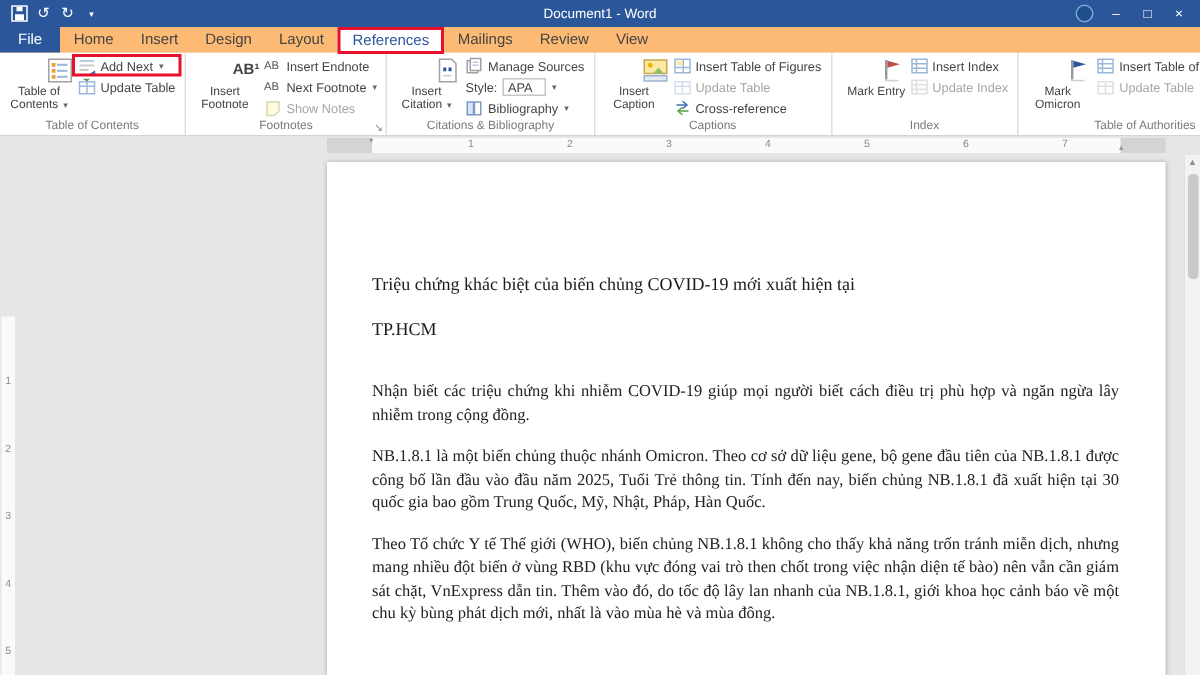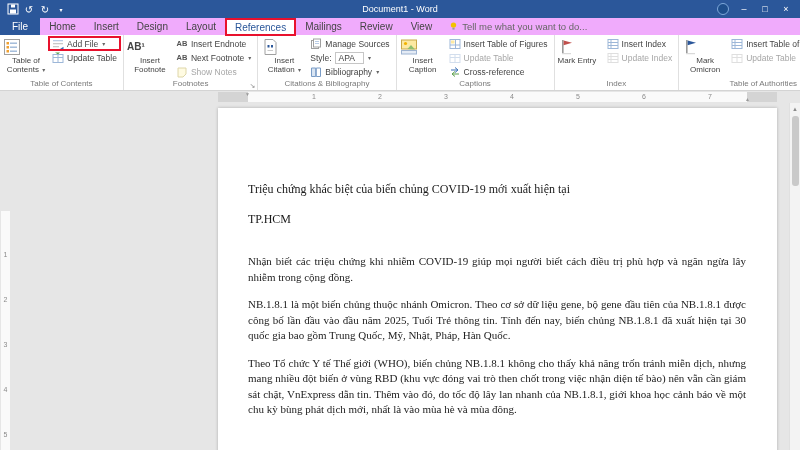--- a/index.html
+++ b/index.html
@@ -11,48 +11,48 @@
               display:flex; align-items:center; font-size:9px; z-index:30; }
   .qat { display:flex; align-items:center; gap:2px; padding-left:6px; }
   .qat-btn { width:14px; height:14px; display:flex; align-items:center; justify-content:center;
              color:#fff; font-size:10px; cursor:default; }
   .tb-title { position:absolute; left:50%; transform:translateX(-50%); font-size:9px; color:#fff; white-space:nowrap; }
   .tb-right { margin-left:auto; display:flex; align-items:center; gap:1px; padding-right:4px; }
   .avatar { width:12px; height:12px; border-radius:50%; background:#1e4e8c; border:1px solid #7da7d9; margin-right:4px; }
   .winbtn { width:20px; height:16px; display:flex; align-items:center; justify-content:center; font-size:9px; color:#fff; }
 
   
-  .tabrow { position:absolute; top:18px; left:0; right:0; height:17px; background:#f0abfc;
+  .tabrow { position:absolute; top:18px; left:0; right:0; height:17px; background:#fdba74;
             display:flex; align-items:stretch; font-size:10px; z-index:20; }
   .tab { padding:0 9px; display:flex; align-items:center; color:#444; position:relative; white-space:nowrap; }
   .tab.file { background:#2b579a; color:#fff; padding:0 12px; }
   .tab.active { color:#2b579a; background:#fff; border:1px solid #e1e1e1; border-bottom:none; }
   .tellme { display:flex; align-items:center; gap:4px; padding:0 8px; color:#666; font-size:9.5px; white-space:nowrap; }
 
   .annot { position:absolute; inset:-1px; border:2px solid #e8112d; pointer-events:none; z-index:40; }
 
   
   .ribbon { position:absolute; top:35px; left:0; right:0; height:56px; background:#fff;
             border-bottom:1px solid #d4d4d4; display:flex; align-items:stretch; z-index:10; }
   .group { display:flex; flex-direction:column; border-right:1px solid #e0e0e0; padding:1px 3px 0 3px; position:relative; }
   .gc { display:flex; align-items:flex-start; height:42px; }
   .glabel { height:12px; font-size:8px; color:#7a7a7a; text-align:center; line-height:12px; white-space:nowrap; }
-  .big { width:46px; height:42px; display:flex; flex-direction:column; align-items:flex-start; justify-content:flex-start;
+  .big { width:46px; height:42px; display:flex; flex-direction:column; align-items:flex-end; justify-content:flex-start;
          font-size:8px; line-height:9px; color:#444; text-align:center; cursor:default; padding-top:1px; }
   .big .bicon { height:19px; display:flex; align-items:center; justify-content:center; }
   .col { display:flex; flex-direction:column; gap:1px; padding-top:1px; }
   .small { display:flex; align-items:center; gap:3px; height:13px; padding:0 3px; font-size:8.5px; color:#444;
            white-space:nowrap; cursor:default; position:relative; }
   .small.disabled, .big.disabled { color:#a6a6a6; }
   .small.disabled svg { opacity:.45; }
   .arr { font-size:6px; color:#666; margin-left:1px; }
   .i12 { width:12px; height:12px; display:inline-flex; }
   .i18 { width:18px; height:18px; display:inline-flex; }
   .ab-big { font-size:10px; font-weight:bold; color:#444; letter-spacing:0; }
-  .ab-sm { font-size:7.5px; font-weight:bold; color:#555; width:12px; text-align:center; }
+  .ab-sm { font-size:7.5px; font-weight:normal; color:#555; width:12px; }
   .combo { border:1px solid #c6c6c6; background:#fff; padding:0 8px 0 3px; font-size:8.5px; height:12px; line-height:11px; }
   .launcher { position:absolute; right:2px; bottom:1px; font-size:7px; color:#888; line-height:7px; }
 
   
   .ruler-h { position:absolute; top:91px; left:0; right:0; height:12px; background:#e6e6e6; z-index:5; }
   .ruler-page { position:absolute; left:218px; width:559px; top:1px; height:10px; background:#d4d4d4; }
   .ruler-text { position:absolute; left:30px; width:499px; top:0; height:10px; background:#fafafa; }
   .rnum { position:absolute; top:0; font-size:7px; color:#8a8a8a; line-height:10px; transform:translateX(-50%); }
   .indent { position:absolute; font-size:5px; color:#9a9a9a; line-height:5px; }
   .ruler-v { position:absolute; top:103px; left:0; width:11px; bottom:0; background:#e6e6e6; z-index:5; }
@@ -106,29 +106,20 @@
     <div class="tab">Insert</div>
     <div class="tab">Design</div>
     <div class="tab">Layout</div>
     <div class="tab active">
       <span>References</span>
       <div class="annot"></div>
     </div>
     <div class="tab">Mailings</div>
     <div class="tab">Review</div>
     <div class="tab">View</div>
-    <div class="tellme">
-      <span>
-        <svg width="9" height="10" viewBox="0 0 10 10">
-            <circle cx="5" cy="4" r="3" fill="#f2c200"></circle>
-            <rect x="3.8" y="7" width="2.4" height="2" fill="#9a9a9a"></rect>
-          </svg>
-      </span>
-      <span>Tell me what you want to do...</span>
-    </div>
   </div>
 
   <div class="ribbon">
 
     <div class="group">
       <div class="gc">
         <div class="big">
           <span class="bicon">
             <svg class="i18" viewBox="0 0 18 18">
                 <rect x="1.5" y="1.5" width="15" height="15" fill="#fff" stroke="#a0a0a0"></rect>
@@ -145,21 +136,21 @@
         <div class="col">
           <div class="small">
             <span class="i12">
               <svg viewBox="0 0 12 12">
                   <rect x="1" y="2" width="10" height="1.3" fill="#b9cce6"></rect>
                   <rect x="1" y="5" width="10" height="1.3" fill="#c9c9c9"></rect>
                   <rect x="1" y="8" width="6" height="1.3" fill="#c9c9c9"></rect>
                   <path d="M8 11 l3.5-2.2 v4.4 z" fill="#3a6fb5"></path>
                 </svg>
             </span>
-            <span>Add File</span>
+            <span>Add Next</span>
             <span class="arr">▾</span>
             <div class="annot"></div>
           </div>
           <div class="small">
             <span class="i12">
               <svg viewBox="0 0 12 12">
                   <rect x="1" y="2.5" width="10" height="8" fill="#fff" stroke="#9db7d8"></rect>
                   <line x1="1" y1="5.5" x2="11" y2="5.5" stroke="#9db7d8"></line>
                   <line x1="6" y1="2.5" x2="6" y2="10.5" stroke="#9db7d8"></line>
                   <path d="M3 0.5 h5 l-2 1.8 z" fill="#5a9e4b"></path>

